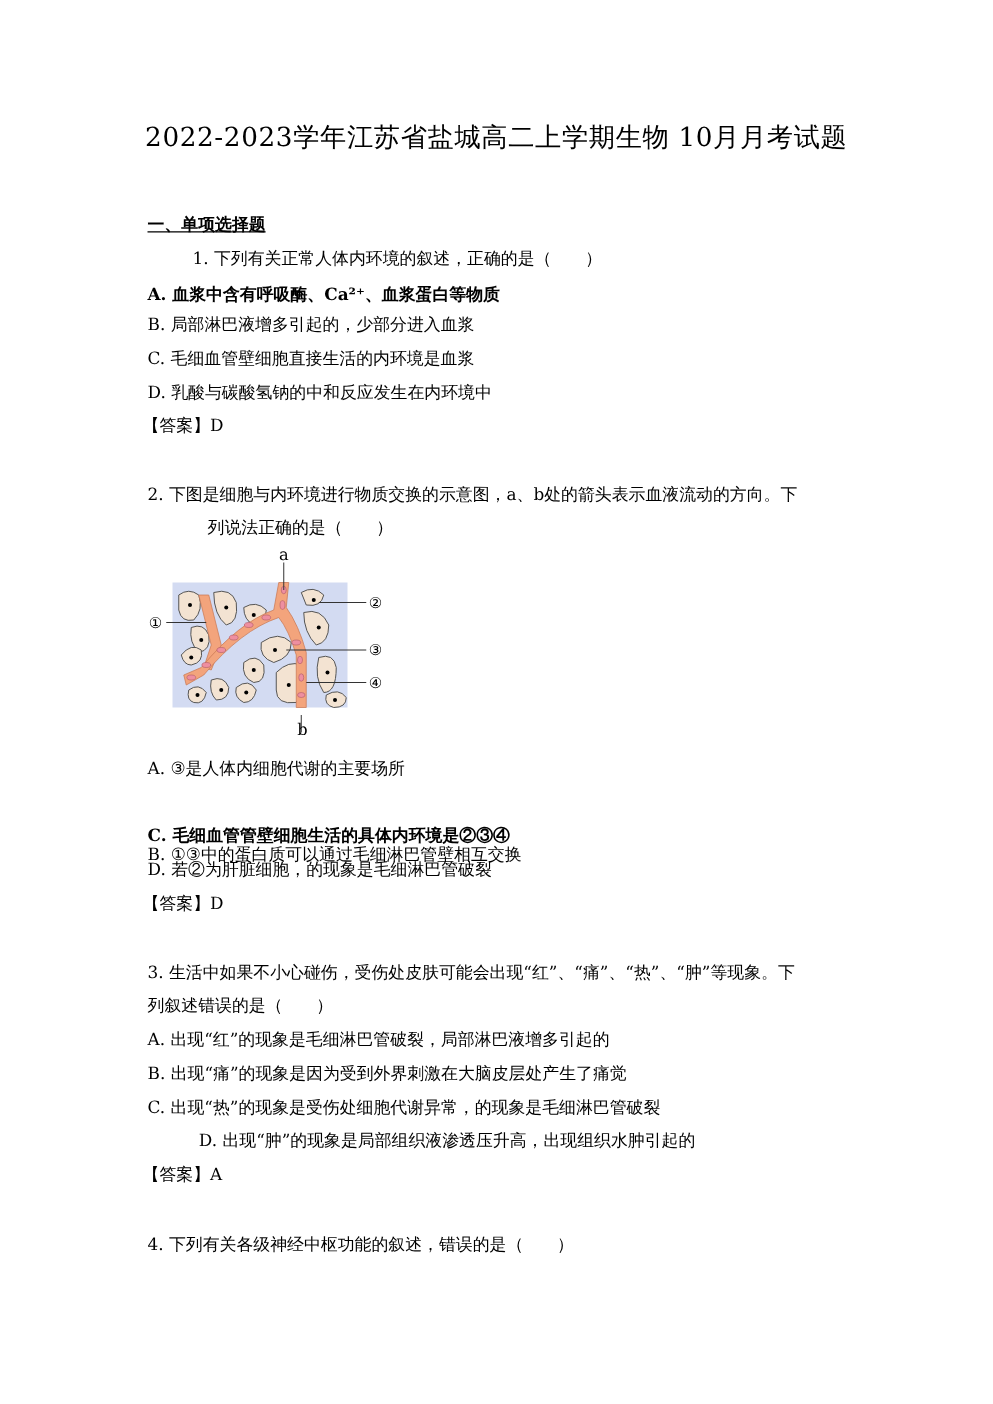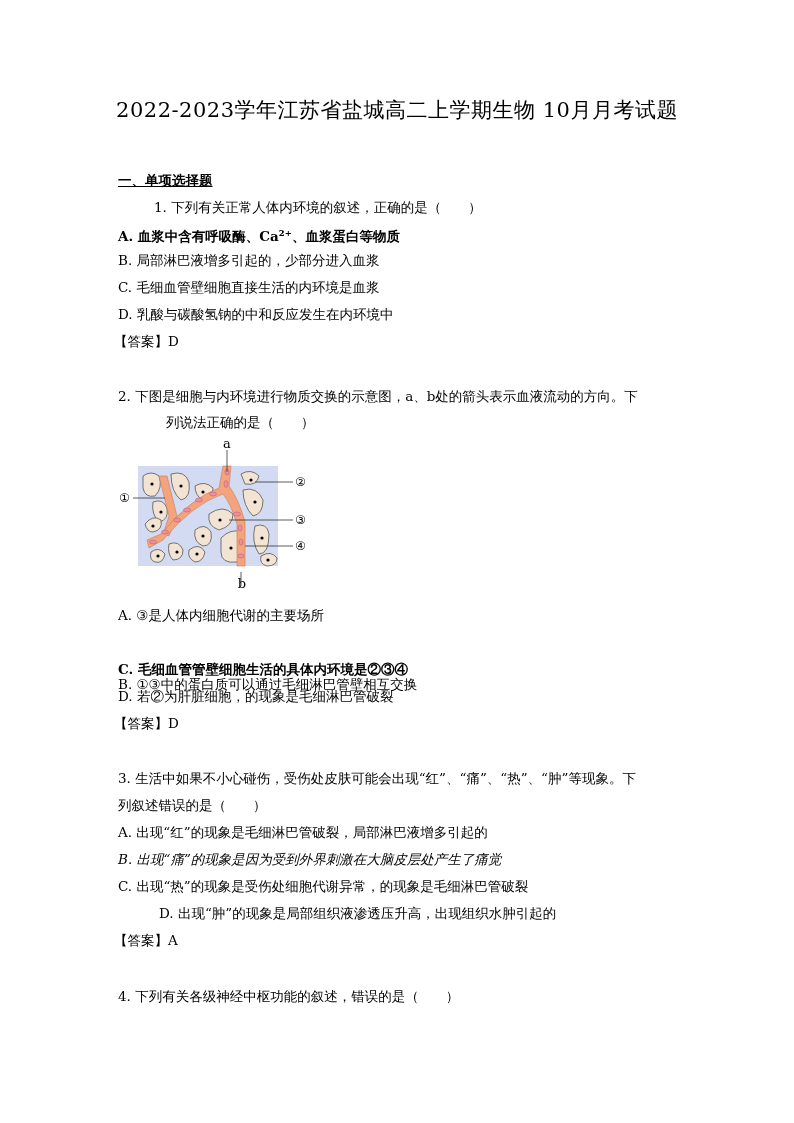--- a/index.html
+++ b/index.html
@@ -108,19 +108,19 @@
 
   <div class="line" style="top:605px;">A. ③是人体内细胞代谢的主要场所</div>
   <div class="line" style="top:632px;margin-top:42px;">B. ①③中的蛋白质可以通过毛细淋巴管壁相互交换</div>
   <div class="line" style="top:659px;font-weight:bold;">C. 毛细血管管壁细胞生活的具体内环境是②③④</div>
   <div class="line" style="top:686px;">D. 若②为肝脏细胞，的现象是毛细淋巴管破裂</div>
   <div class="line answer" style="top:713px;">【答案】D</div>
 
   <div class="line" style="top:768px;">3. 生活中如果不小心碰伤，受伤处皮肤可能会出现“红”、“痛”、“热”、“肿”等现象。下</div>
   <div class="line" style="top:795px;">列叙述错误的是（　　）</div>
   <div class="line" style="top:822px;">A. 出现“红”的现象是毛细淋巴管破裂，局部淋巴液增多引起的</div>
-  <div class="line" style="top:849px;font-style:italic;">B. 出现“痛”的现象是因为受到外界刺激在大脑皮层处产生了痛觉</div>
+  <div class="line" style="top:849px;">B. 出现“痛”的现象是因为受到外界刺激在大脑皮层处产生了痛觉</div>
   <div class="line" style="top:876px;">C. 出现“热”的现象是受伤处细胞代谢异常，的现象是毛细淋巴管破裂</div>
   <div class="line" style="top:903px;margin-left:41px;">D. 出现“肿”的现象是局部组织液渗透压升高，出现组织水肿引起的</div>
   <div class="line answer" style="top:930px;">【答案】A</div>
 
   <div class="line" style="top:986px;">4. 下列有关各级神经中枢功能的叙述，错误的是（　　）</div>
 </div>
 
 </body></html>

